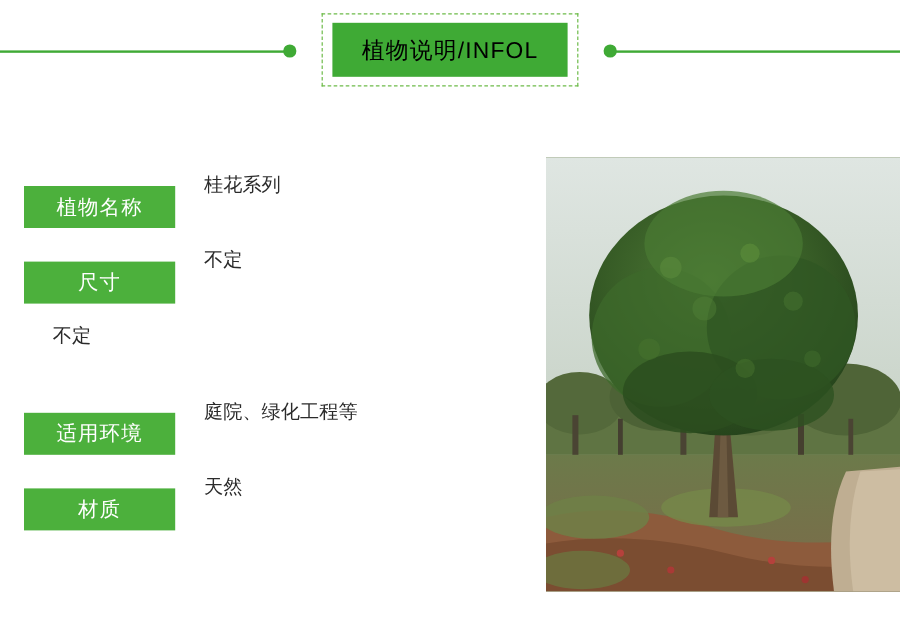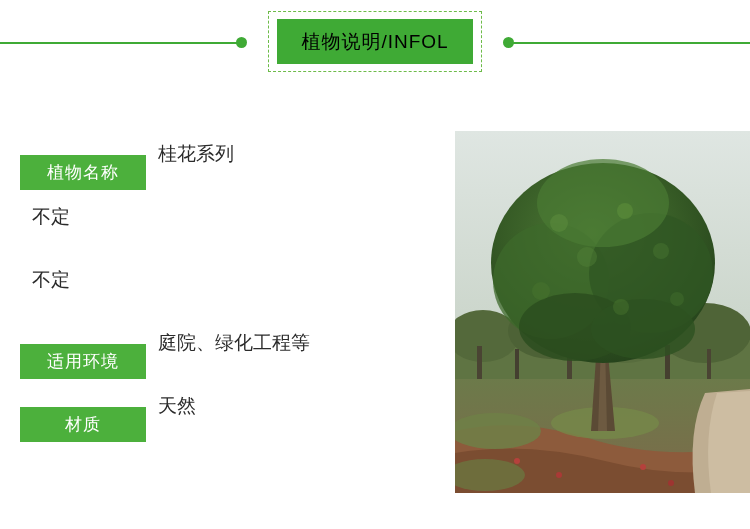--- a/index.html
+++ b/index.html
@@ -90,22 +90,22 @@
     display: flex;
     align-items: center;
     justify-content: center;
     padding: 0 8px;
     box-sizing: border-box;
     letter-spacing: 1px;
     margin-top: 36px;
   }
   .spec-value {
     color: #2b2b2b;
-    font-size: 19px;
-    margin-left: 12px;
+    font-size: 16px;
+    margin-left: 24px;
     white-space: nowrap;
   }
 
   
   .photo {
     position: absolute;
     left: 455px;
     top: 131px;
     width: 295px;
     height: 362px;
@@ -127,20 +127,21 @@
 </div>
 
 <div class="spec-list">
 
   <div class="spec-row">
     <div class="spec-label">植物名称</div>
     <div class="spec-value">桂花系列</div>
   </div>
 
   <div class="spec-row">
+    <div class="spec-label">尺寸</div>
     <div class="spec-value">不定</div>
   </div>
 
   <div class="spec-row">
     <div class="spec-value">不定</div>
   </div>
 
   <div class="spec-row">
     <div class="spec-label">适用环境</div>
     <div class="spec-value">庭院、绿化工程等</div>

